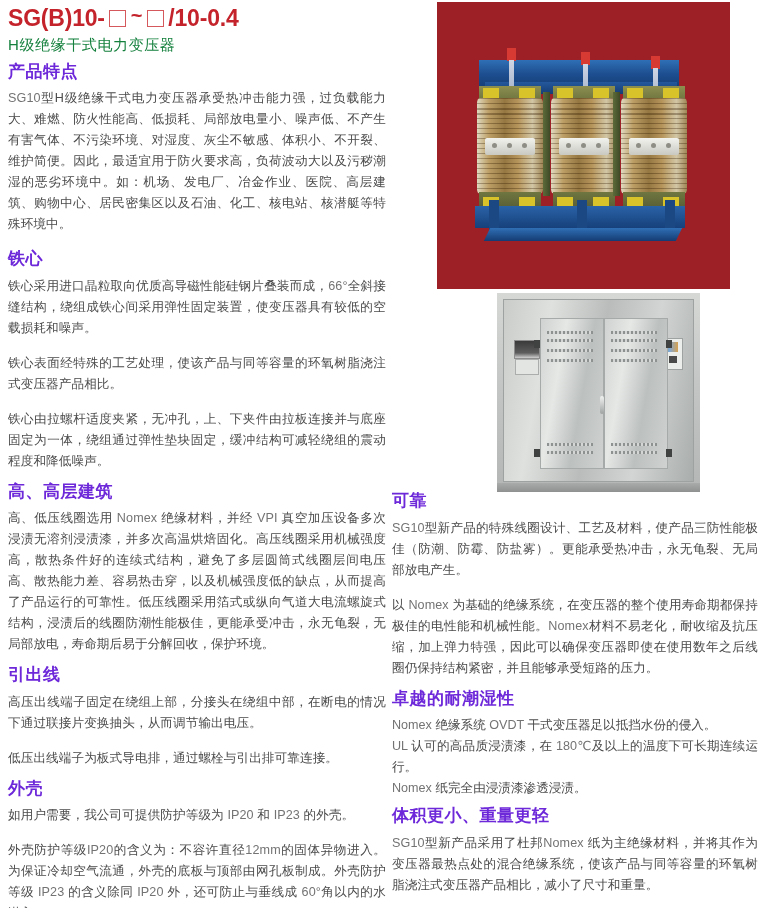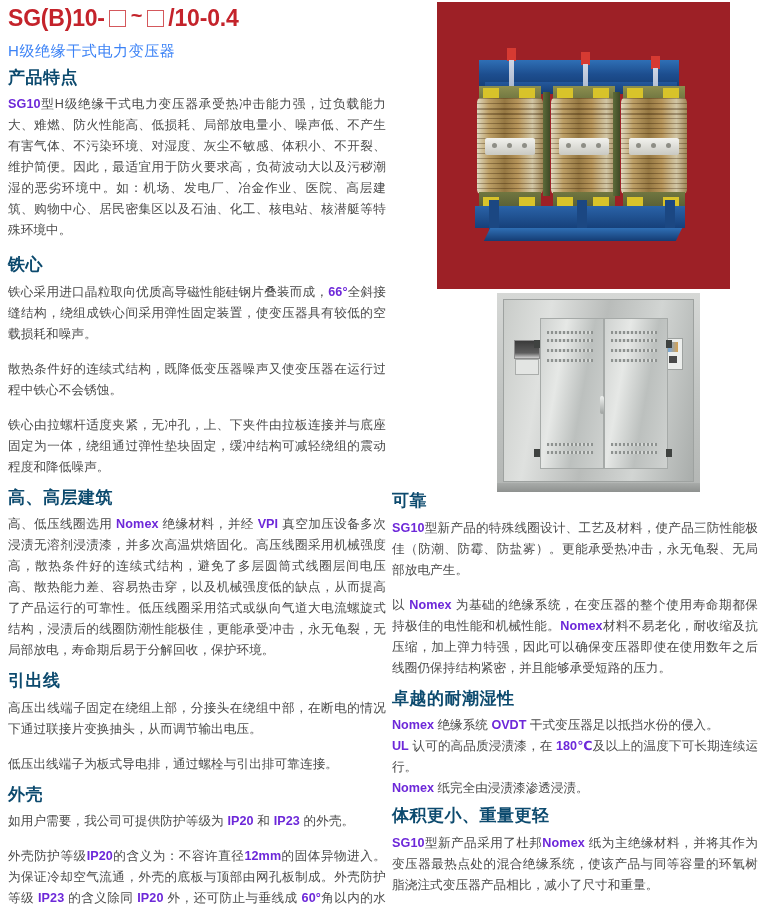--- a/index.html
+++ b/index.html
@@ -61,48 +61,48 @@
   }
   .tilde {
     font-size: 20px;
     font-weight: bold;
     color: #c4232b;
     padding: 0 1px;
     position: relative;
     top: -3px;
   }
   .subtitle {
-    margin-top: 11px;
+    margin-top: 5px;
     font-size: 15px;
-    color: #3b82f6;
+    color: #15803d;
     letter-spacing: 0.6px;
     line-height: 1.1;
   }
 
   
   h2.sec {
     font-size: 17px;
     font-weight: bold;
-    color: #0c4a6e;
+    color: #6d28d9;
     margin: 7px 0 7px 0;
     letter-spacing: 0.5px;
     line-height: 1.15;
   }
   .col-left h2.sec { margin-top: 8px; }
   p.body {
     font-size: 12.6px;
     line-height: 21px;
     color: #4a4a4a;
     margin: 0 0 14px 0;
     text-align: justify;
     letter-spacing: 0.1px;
   }
   p.body:last-child { margin-bottom: 0; }
   p.tight { margin-bottom: 10px; }
-  b { font-weight: bold; color: #6d28d9; }
+  b { font-weight: normal; color: #737373; }
 
   ul.plain {
     list-style: none;
     margin: 0 0 6px 0;
     padding: 0;
   }
   ul.plain li {
     font-size: 12.6px;
     line-height: 21px;
     color: #4a4a4a;
@@ -288,21 +288,21 @@
       <span class="title-part">/10-0.4</span>
     </div>
 
     <div class="subtitle">H级绝缘干式电力变压器</div>
 
     <h2 class="sec">产品特点</h2>
     <p class="body"><b>SG10</b>型H级绝缘干式电力变压器承受热冲击能力强，过负载能力大、难燃、防火性能高、低损耗、局部放电量小、噪声低、不产生有害气体、不污染环境、对湿度、灰尘不敏感、体积小、不开裂、维护简便。因此，最适宜用于防火要求高，负荷波动大以及污秽潮湿的恶劣环境中。如：机场、发电厂、冶金作业、医院、高层建筑、购物中心、居民密集区以及石油、化工、核电站、核潜艇等特殊环境中。</p>
 
     <h2 class="sec">铁心</h2>
     <p class="body">铁心采用进口晶粒取向优质高导磁性能硅钢片叠装而成，<b>66°</b>全斜接缝结构，绕组成铁心间采用弹性固定装置，使变压器具有较低的空载损耗和噪声。</p>
-    <p class="body">散热条件好的连续式结构，既降低变压器噪声又使变压器在运行过程中铁心不会锈蚀。</p>
+    <p class="body">铁心表面经特殊的工艺处理，使该产品与同等容量的环氧树脂浇注式变压器产品相比。</p>
     <p class="body tight">铁心由拉螺杆适度夹紧，无冲孔，上、下夹件由拉板连接并与底座固定为一体，绕组通过弹性垫块固定，缓冲结构可减轻绕组的震动程度和降低噪声。</p>
 
     <h2 class="sec">高、高层建筑</h2>
     <p class="body tight">高、低压线圈选用 <b>Nomex</b> 绝缘材料，并经 <b>VPI</b> 真空加压设备多次浸渍无溶剂浸渍漆，并多次高温烘焙固化。高压线圈采用机械强度高，散热条件好的连续式结构，避免了多层圆筒式线圈层间电压高、散热能力差、容易热击穿，以及机械强度低的缺点，从而提高了产品运行的可靠性。低压线圈采用箔式或纵向气道大电流螺旋式结构，浸渍后的线圈防潮性能极佳，更能承受冲击，永无龟裂，无局部放电，寿命期后易于分解回收，保护环境。</p>
 
     <h2 class="sec">引出线</h2>
     <p class="body">高压出线端子固定在绕组上部，分接头在绕组中部，在断电的情况下通过联接片变换抽头，从而调节输出电压。</p>
     <p class="body tight">低压出线端子为板式导电排，通过螺栓与引出排可靠连接。</p>
 
     <h2 class="sec">外壳</h2>

